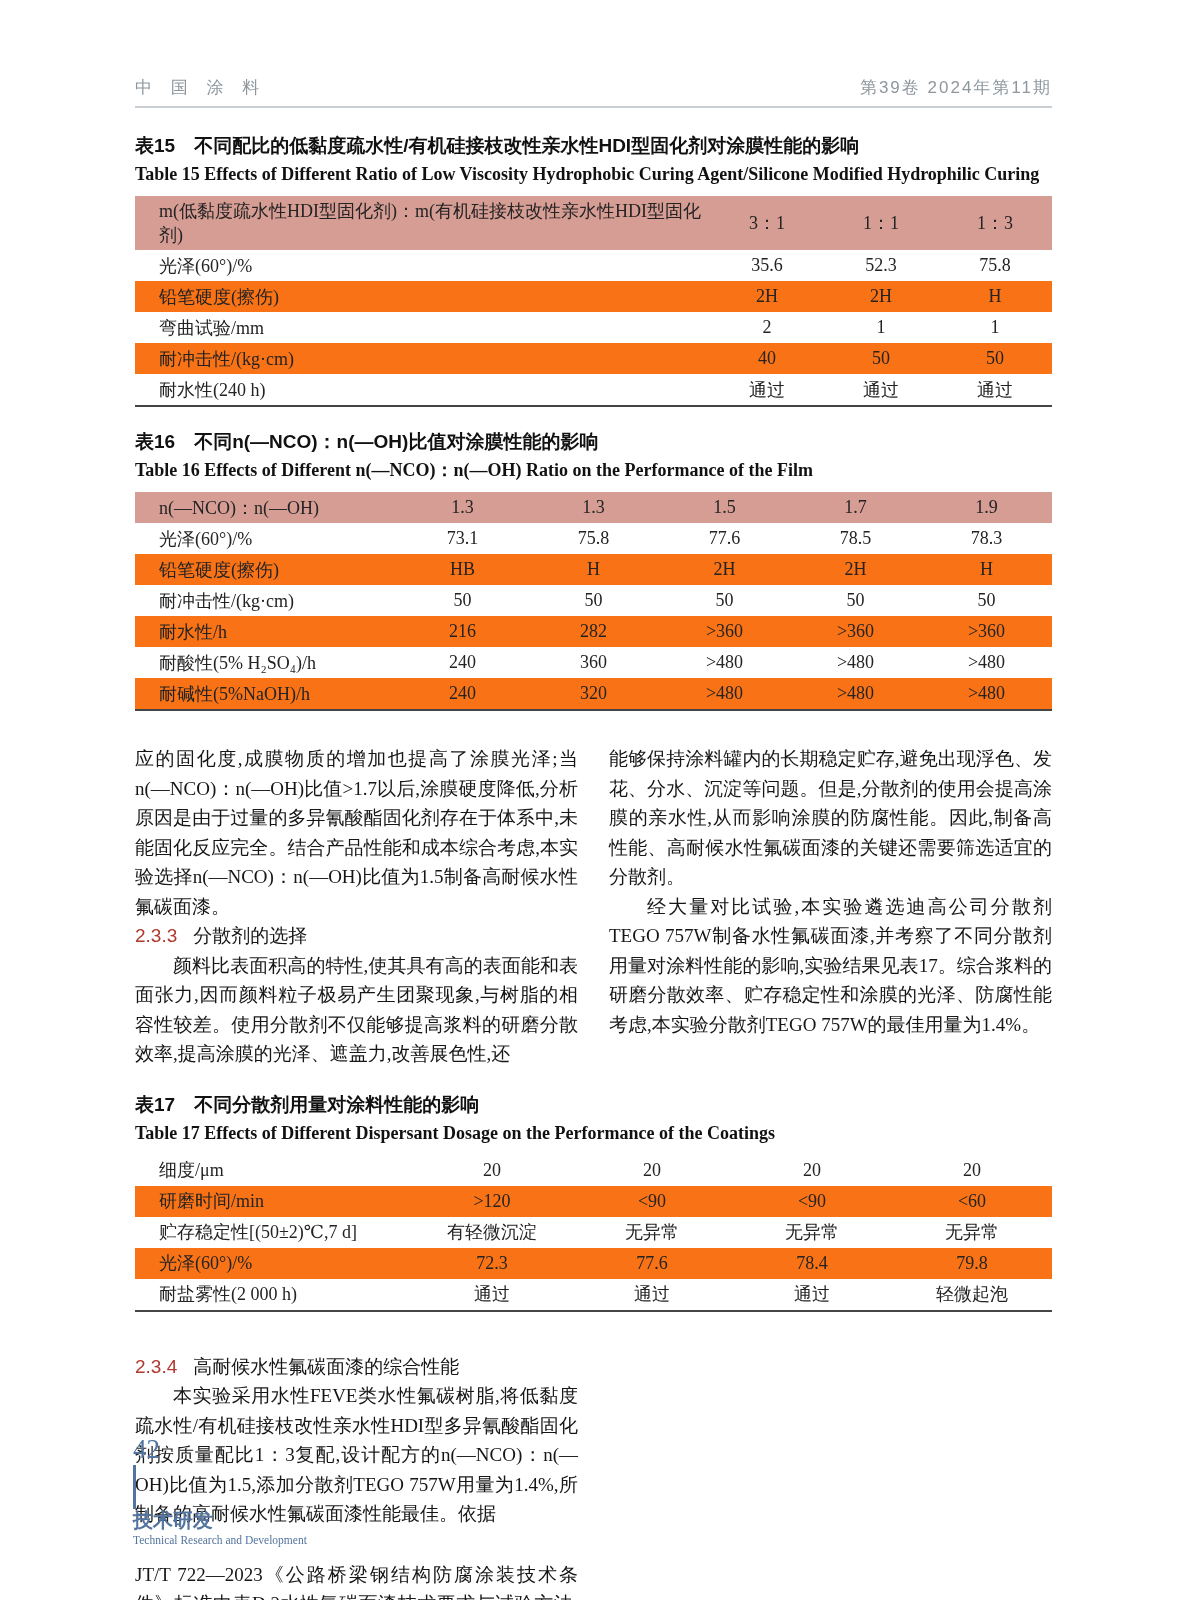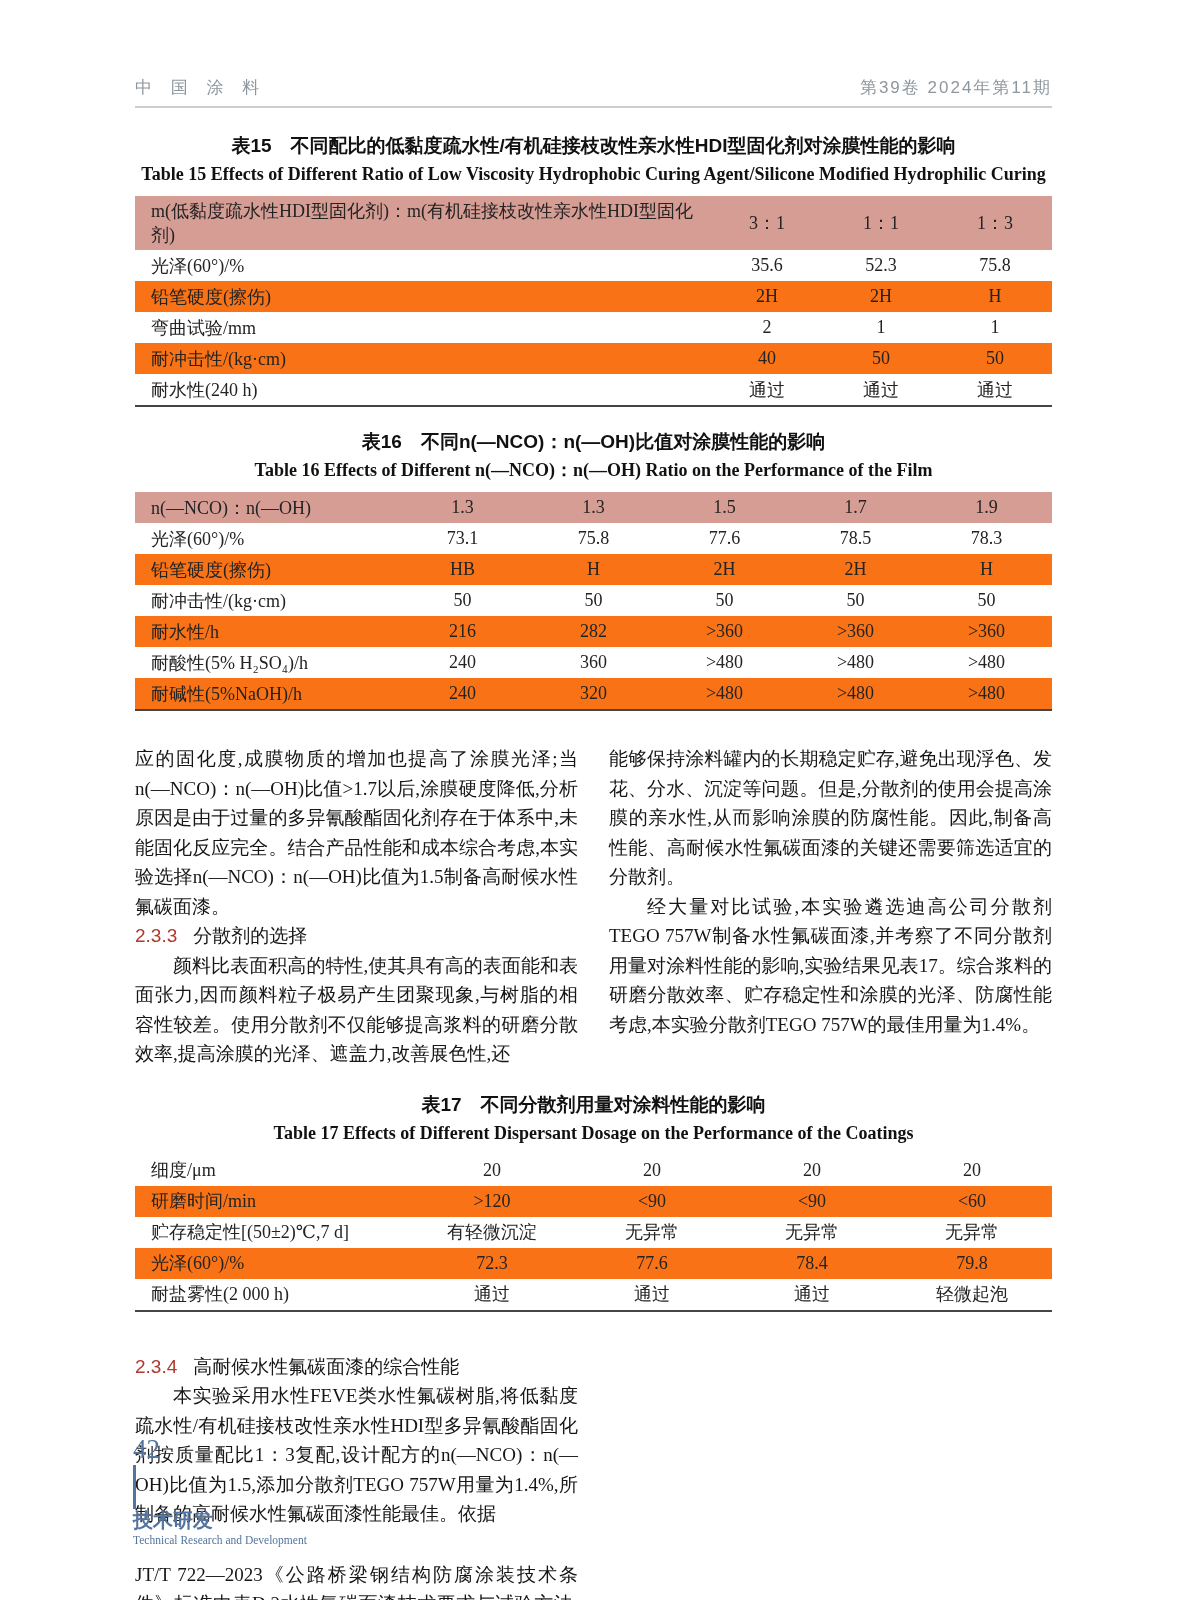--- a/index.html
+++ b/index.html
@@ -12,36 +12,36 @@
   .page-header {
     margin:0 135px; padding-top:76px; padding-bottom:7px;
     display:flex; justify-content:space-between; align-items:flex-end;
     border-bottom:2px solid #c9ced3;
     color:#8e979e; font-family:"Liberation Sans","DejaVu Sans",sans-serif;
     font-size:17px;
   }
   .journal-name { letter-spacing:7px; }
   .issue-info  { letter-spacing:2px; }
   
-  .tbl-caption { margin:0 135px; text-align:center; }
+  .tbl-caption { margin:0 135px; text-align:left; }
   .cap-zh {
     font-family:"Liberation Sans","DejaVu Sans",sans-serif;
     font-weight:700; font-size:19px; color:#111; line-height:24px;
   }
   .cap-en {
     font-family:"Liberation Serif","DejaVu Serif",serif;
     font-weight:700; font-size:18px; color:#111; line-height:26px; margin-top:3px;
   }
   
   .doc-table {
     width:917px; margin:9px 135px 0; border-collapse:collapse; table-layout:fixed;
     font-size:18px; color:#232323; border-bottom:2px solid #454545;
   }
   .doc-table td { padding:3px 6px; height:25px; text-align:center; vertical-align:middle; }
-  .doc-table td.rowlabel { text-align:left; padding-left:16px; }
+  .doc-table td.rowlabel { text-align:left; padding-left:24px; }
   .doc-table tr.hdr td { background:#d69d94; }
   .doc-table tr.alt td { background:#f97316; }
   
   .two-col { display:flex; gap:31px; margin:30px 135px 0; }
   .col { width:443px; font-size:19px; line-height:29.5px; text-align:justify; color:#161616; }
   .col p { margin:0; }
   .indent { text-indent:2em; }
   .sec-heading {
     font-family:"Liberation Sans","DejaVu Sans",sans-serif;
     font-size:19px; line-height:29.5px; text-align:left;

